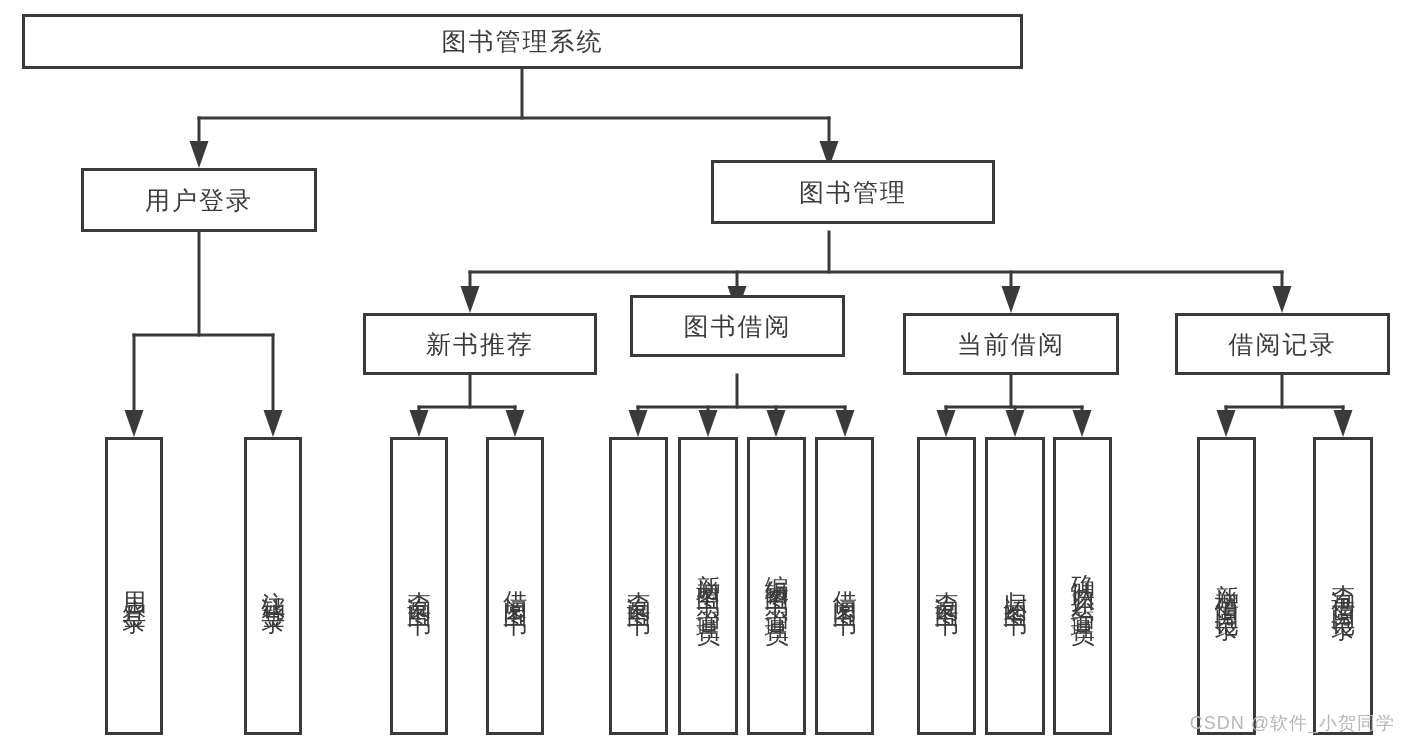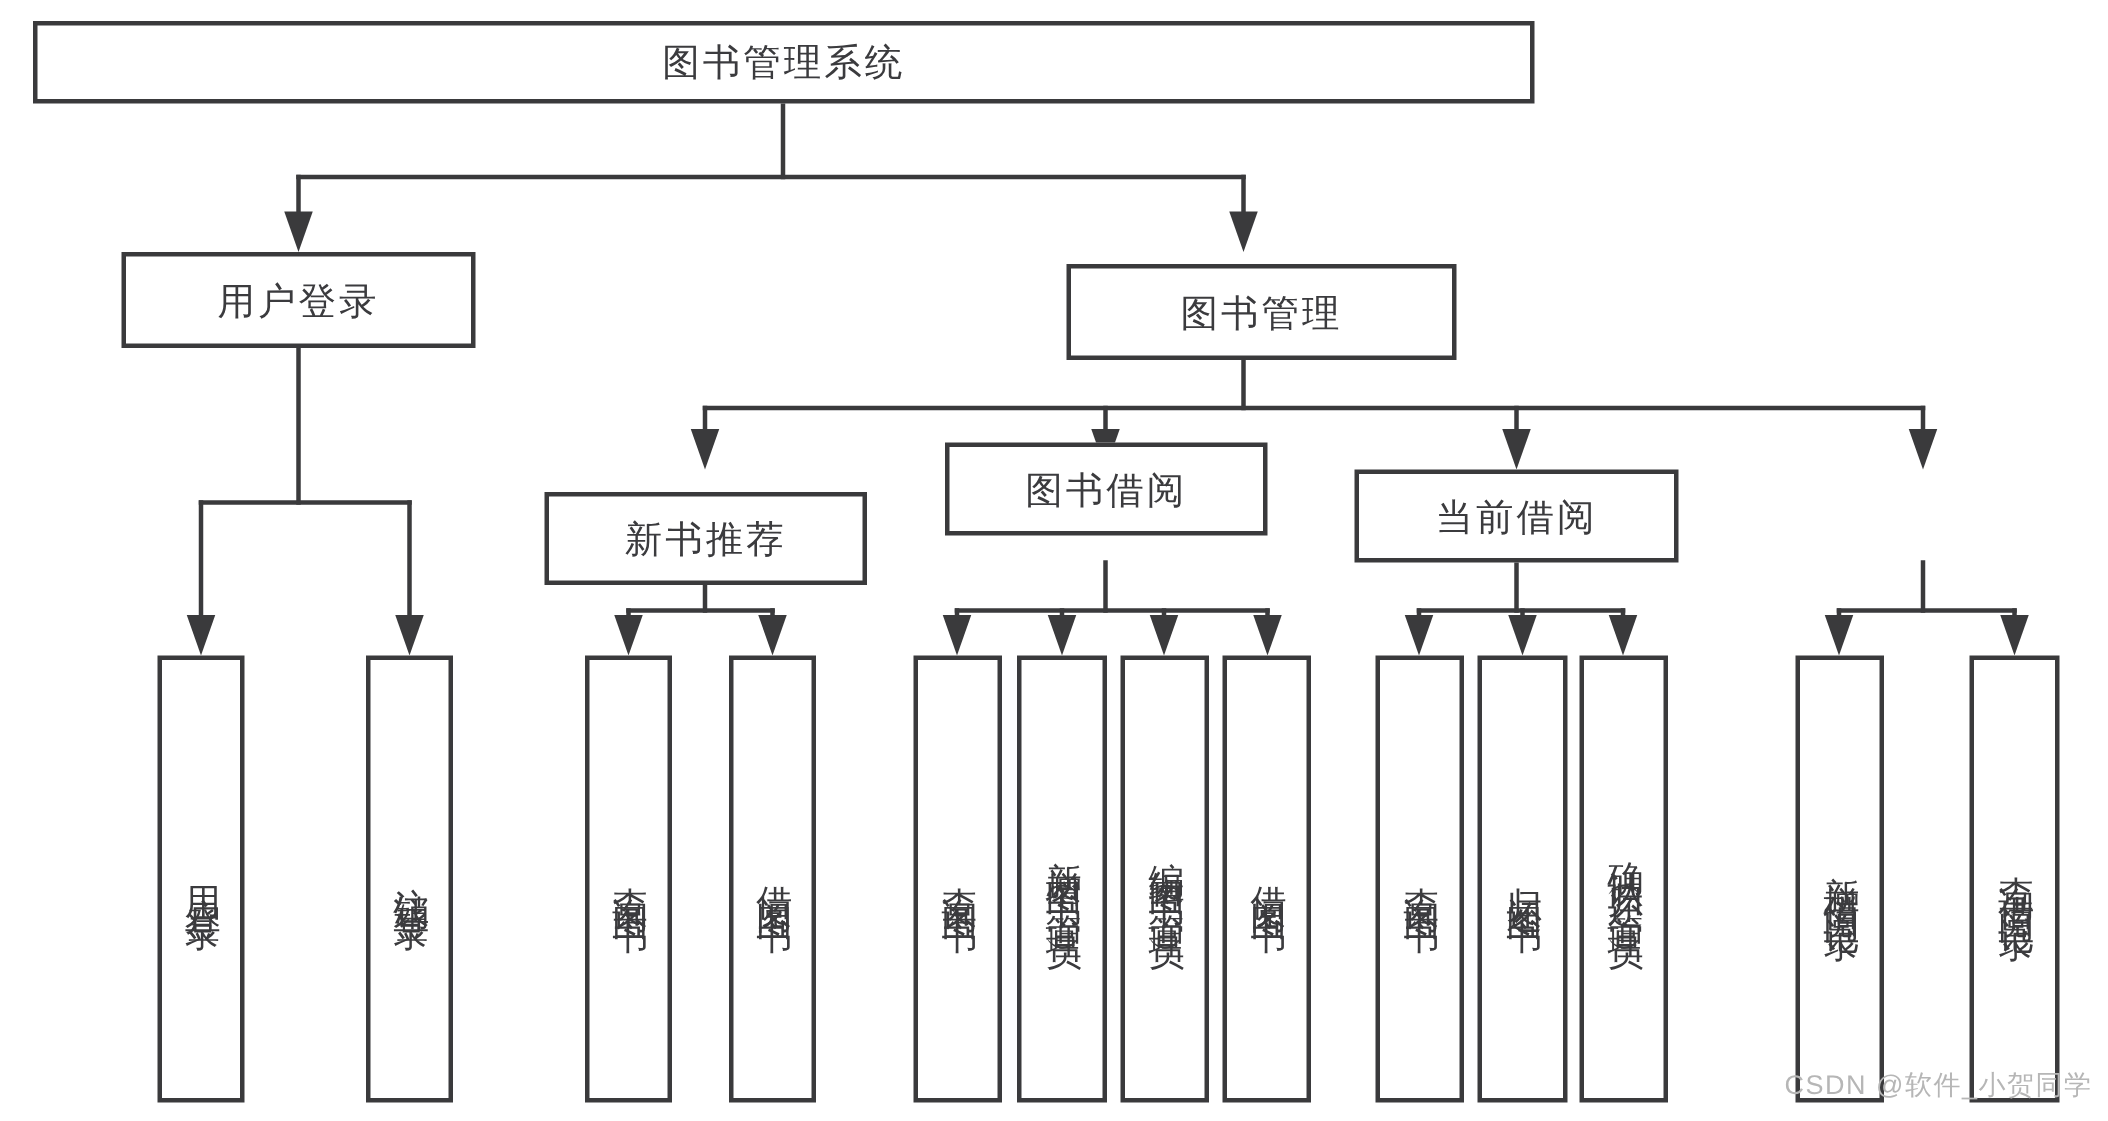--- a/index.html
+++ b/index.html
@@ -111,25 +111,26 @@
     <line x1="1226" y1="407" x2="1343" y2="407"></line>
     <line x1="1226" y1="407" x2="1226" y2="416"></line>
     <polygon points="1216.5,410 1235.5,410 1226,437"></polygon>
     <line x1="1343" y1="407" x2="1343" y2="416"></line>
     <polygon points="1333.5,410 1352.5,410 1343,437"></polygon>
   </svg>
 
   <div class="node h-node" style="left:22px;top:14px;width:1001px;height:55px">图书管理系统</div>
 
   <div class="node h-node" style="left:81px;top:168px;width:236px;height:64px">用户登录</div>
-  <div class="node h-node" style="left:711px;top:176px;width:260px;height:64px">图书管理</div>
+  <div class="node h-node" style="left:711px;top:160px;width:284px;height:64px">图书管理</div>
 
-  <div class="node h-node" style="left:363px;top:328px;width:215px;height:62px">新书推荐</div>
+  <div class="node h-node" style="left:363px;top:313px;width:234px;height:62px">新书推荐</div>
   <div class="node h-node" style="left:630px;top:295px;width:215px;height:62px">图书借阅</div>
   <div class="node h-node" style="left:903px;top:313px;width:216px;height:62px">当前借阅</div>
+  <div class="node h-node" style="left:1175px;top:313px;width:215px;height:62px">借阅记录</div>
 
   <div class="node v-node" style="left:105px;top:437px;width:58px;height:298px">
     <span class="vtext">用户登录</span>
   </div>
   <div class="node v-node" style="left:244px;top:437px;width:58px;height:298px">
     <span class="vtext">注销登录</span>
   </div>
 
   <div class="node v-node" style="left:390px;top:437px;width:58px;height:298px">
     <span class="vtext">查询图书</span>

